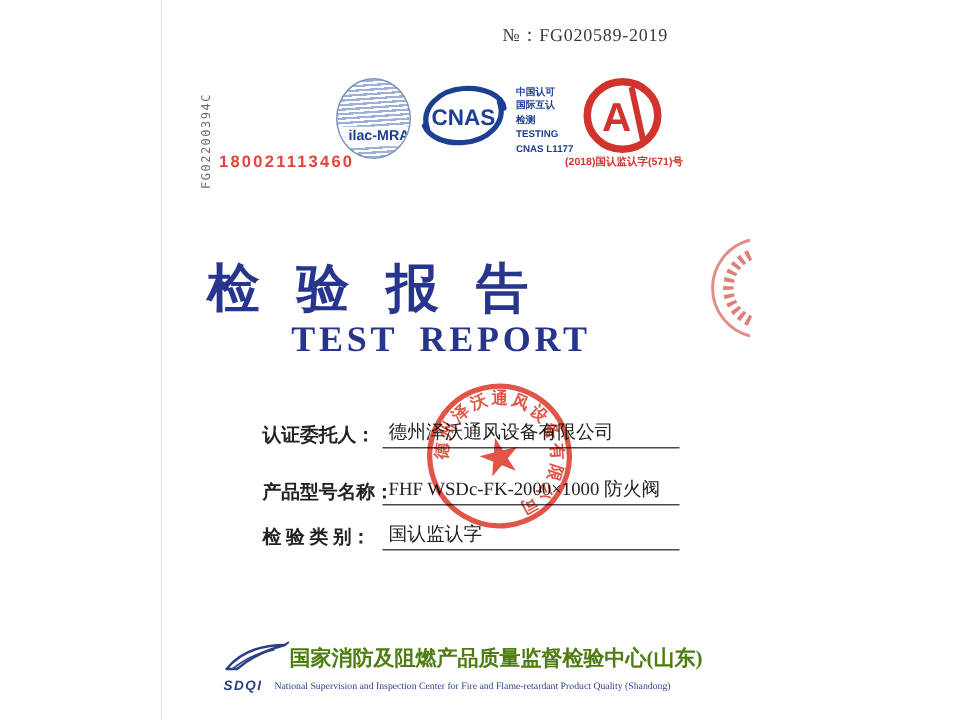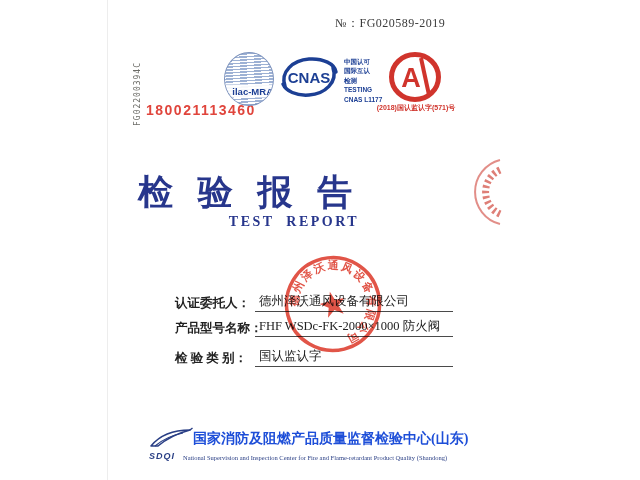--- a/index.html
+++ b/index.html
@@ -15,21 +15,21 @@
              transform:rotate(180deg);font-family:"DejaVu Sans Mono",monospace;
              font-size:8px;color:#6b6b66;letter-spacing:1px;}
 
   
   .cma-logo{position:absolute;left:152px;top:57px;width:64px;height:42px;}
   .cma-ring{position:absolute;inset:0;border:5px solid #d0342c;border-right-color:transparent;
             border-radius:22px;}
   .cma-text{position:absolute;inset:0;display:flex;align-items:center;justify-content:center;
             color:#d0342c;font-weight:bold;font-size:21px;font-family:"Liberation Sans",sans-serif;}
   .cma-number{position:absolute;left:146px;top:102px;width:76px;text-align:center;color:#e0453c;
-              font-size:14px;font-weight:bold;letter-spacing:1.5px;font-family:"Liberation Sans",sans-serif;}
+              font-size:11px;font-weight:bold;letter-spacing:1.5px;font-family:"Liberation Sans",sans-serif;}
 
   
   .ilac-logo{position:absolute;left:224px;top:52px;width:48px;height:52px;border-radius:50%;
              background:repeating-linear-gradient(176deg,#ffffff 0 1.5px,#9db1d4 1.5px 3px);
              border:1px solid #7d93bd;overflow:hidden;}
   .ilac-band{position:absolute;left:0;right:0;top:50%;transform:translateY(-50%);
              background:rgba(255,255,255,.92);color:#1c3f94;font-weight:bold;font-size:9.5px;
              text-align:right;font-family:"Liberation Sans",sans-serif;padding:1px 0;margin-top:12px;}
 
   
@@ -42,40 +42,40 @@
   .cal-logo{position:absolute;left:388px;top:51px;width:54px;height:52px;}
   .cal-number{position:absolute;left:368px;top:103px;width:96px;font-size:7px;color:#d0342c;
               font-weight:bold;text-align:center;font-family:"Liberation Sans",sans-serif;}
 
   
   .partial-stamp{position:absolute;left:464px;top:157px;opacity:.85;}
 
   
   .title-cn{position:absolute;left:138px;top:169px;width:312px;text-align:left;font-size:35px;
             font-weight:bold;color:#27368c;letter-spacing:8px;}
-  .title-en{position:absolute;left:138px;top:214px;width:312px;text-align:center;font-size:14px;
+  .title-en{position:absolute;left:138px;top:214px;width:312px;text-align:center;font-size:24px;
             font-weight:bold;color:#27368c;letter-spacing:2.5px;word-spacing:6px;}
 
   
   .field{position:absolute;left:175px;width:278px;display:flex;align-items:flex-end;height:16px;
          font-size:12.5px;color:#222;}
-  .f1{top:296px;} .f2{top:321px;} .f3{top:351px;}
+  .f1{top:283px;} .f2{top:321px;} .f3{top:351px;}
   .flabel{flex:none;width:80px;font-weight:600;white-space:nowrap;}
   .fvalue{flex:1;border-bottom:1px solid #4a4a4a;padding:0 0 1px 4px;white-space:nowrap;overflow:hidden;}
 
   
   .stamp{position:absolute;left:283px;top:254px;opacity:.82;mix-blend-mode:multiply;
          transform:rotate(-14deg);}
 
   
   .footer-logo{position:absolute;left:149px;top:427px;width:48px;height:34px;text-align:left;}
   .sdqi-text{display:block;font-style:italic;font-weight:bold;color:#2a3f85;font-size:9px;
              letter-spacing:1px;font-family:"Liberation Sans",sans-serif;margin-top:-2px;}
   .org-cn{position:absolute;left:193px;top:430px;width:272px;font-size:14px;font-weight:bold;
-          color:#1d4ed8;text-align:center;white-space:nowrap;}
+          color:#4d7c0f;text-align:center;white-space:nowrap;}
   .org-en{position:absolute;left:160px;top:454px;width:310px;font-size:6.5px;color:#2a3f85;
           text-align:center;white-space:nowrap;}
 </style>
 </head>
 <body>
 
 <div class="page">
   <div class="page-edge"></div>
 
   <div class="report-no"><span>№：</span><span>FG020589-2019</span></div>

